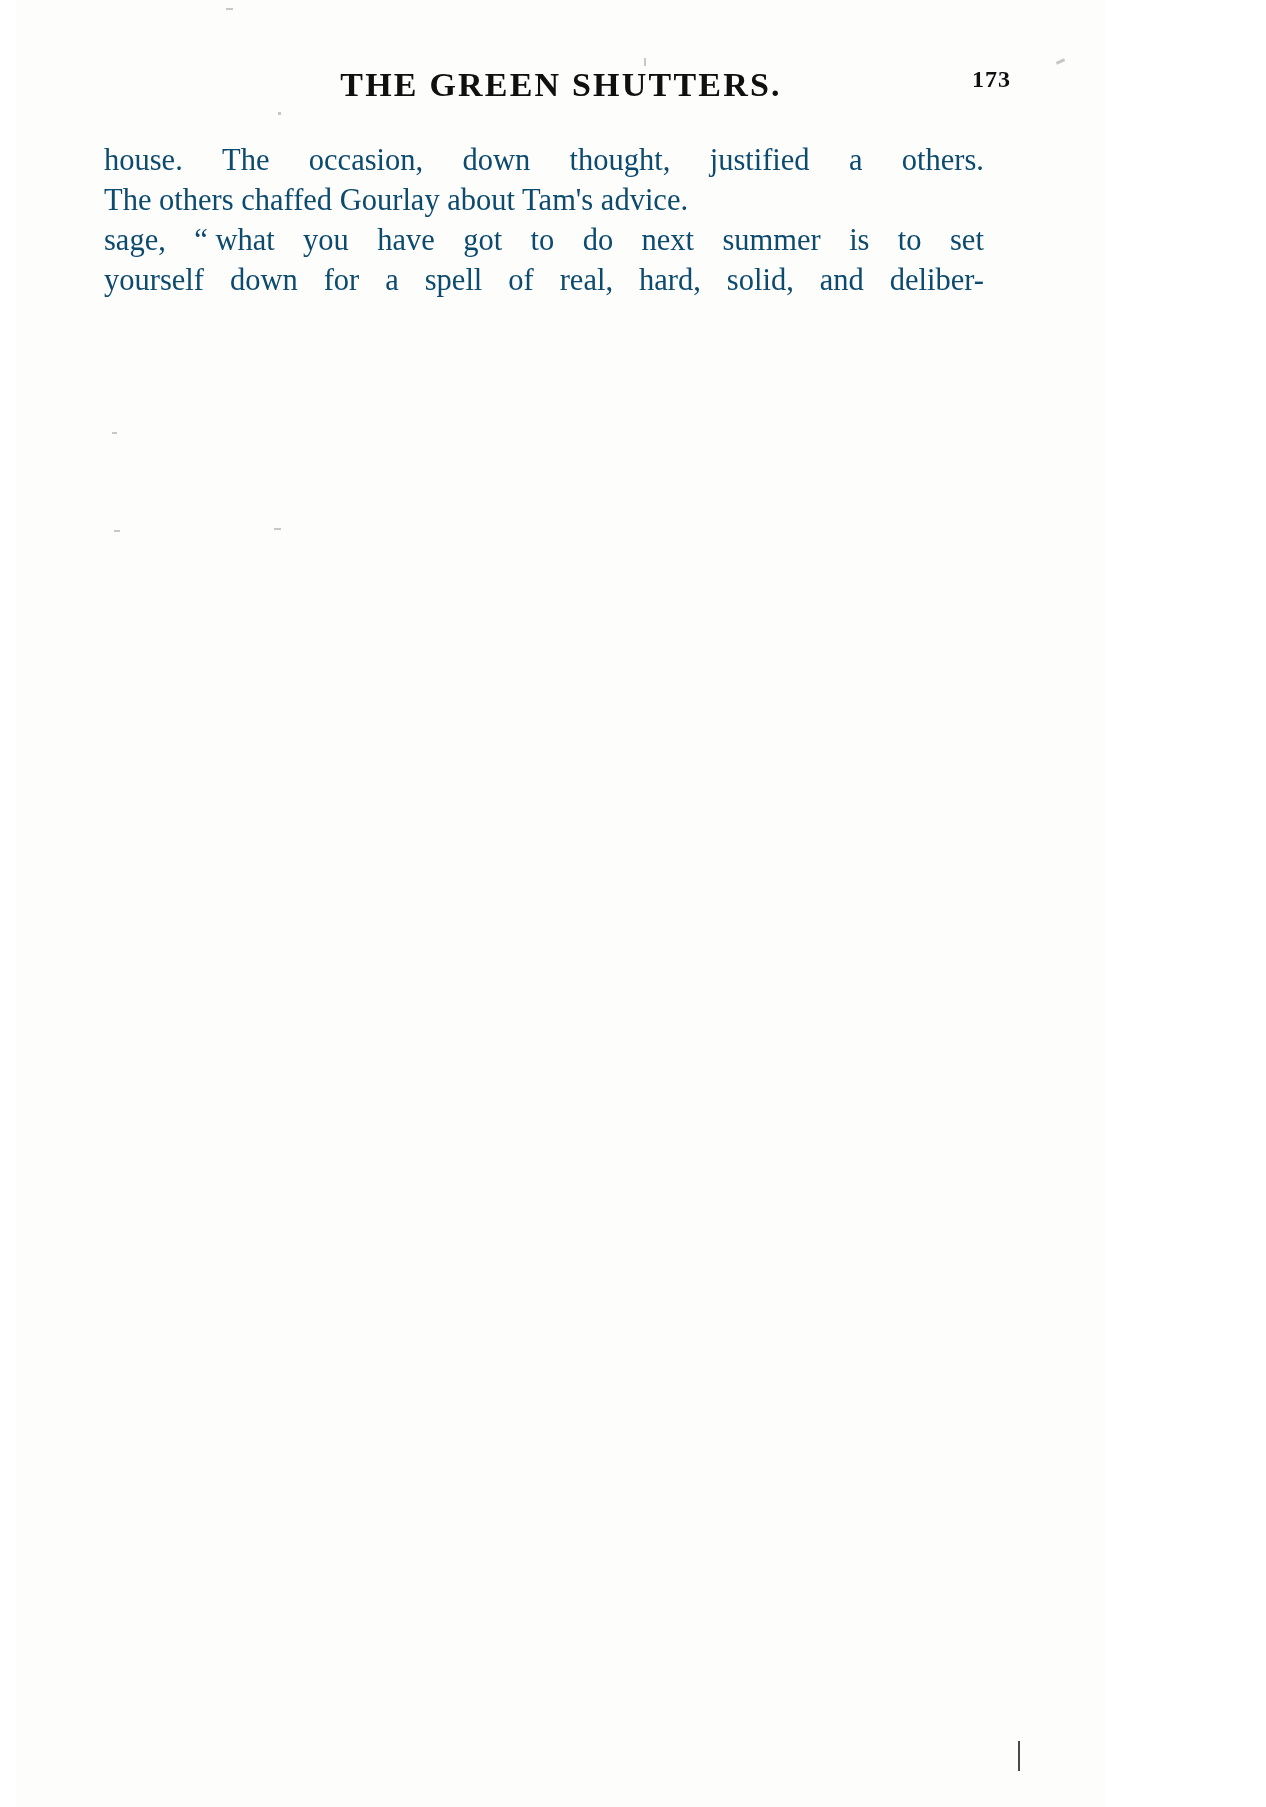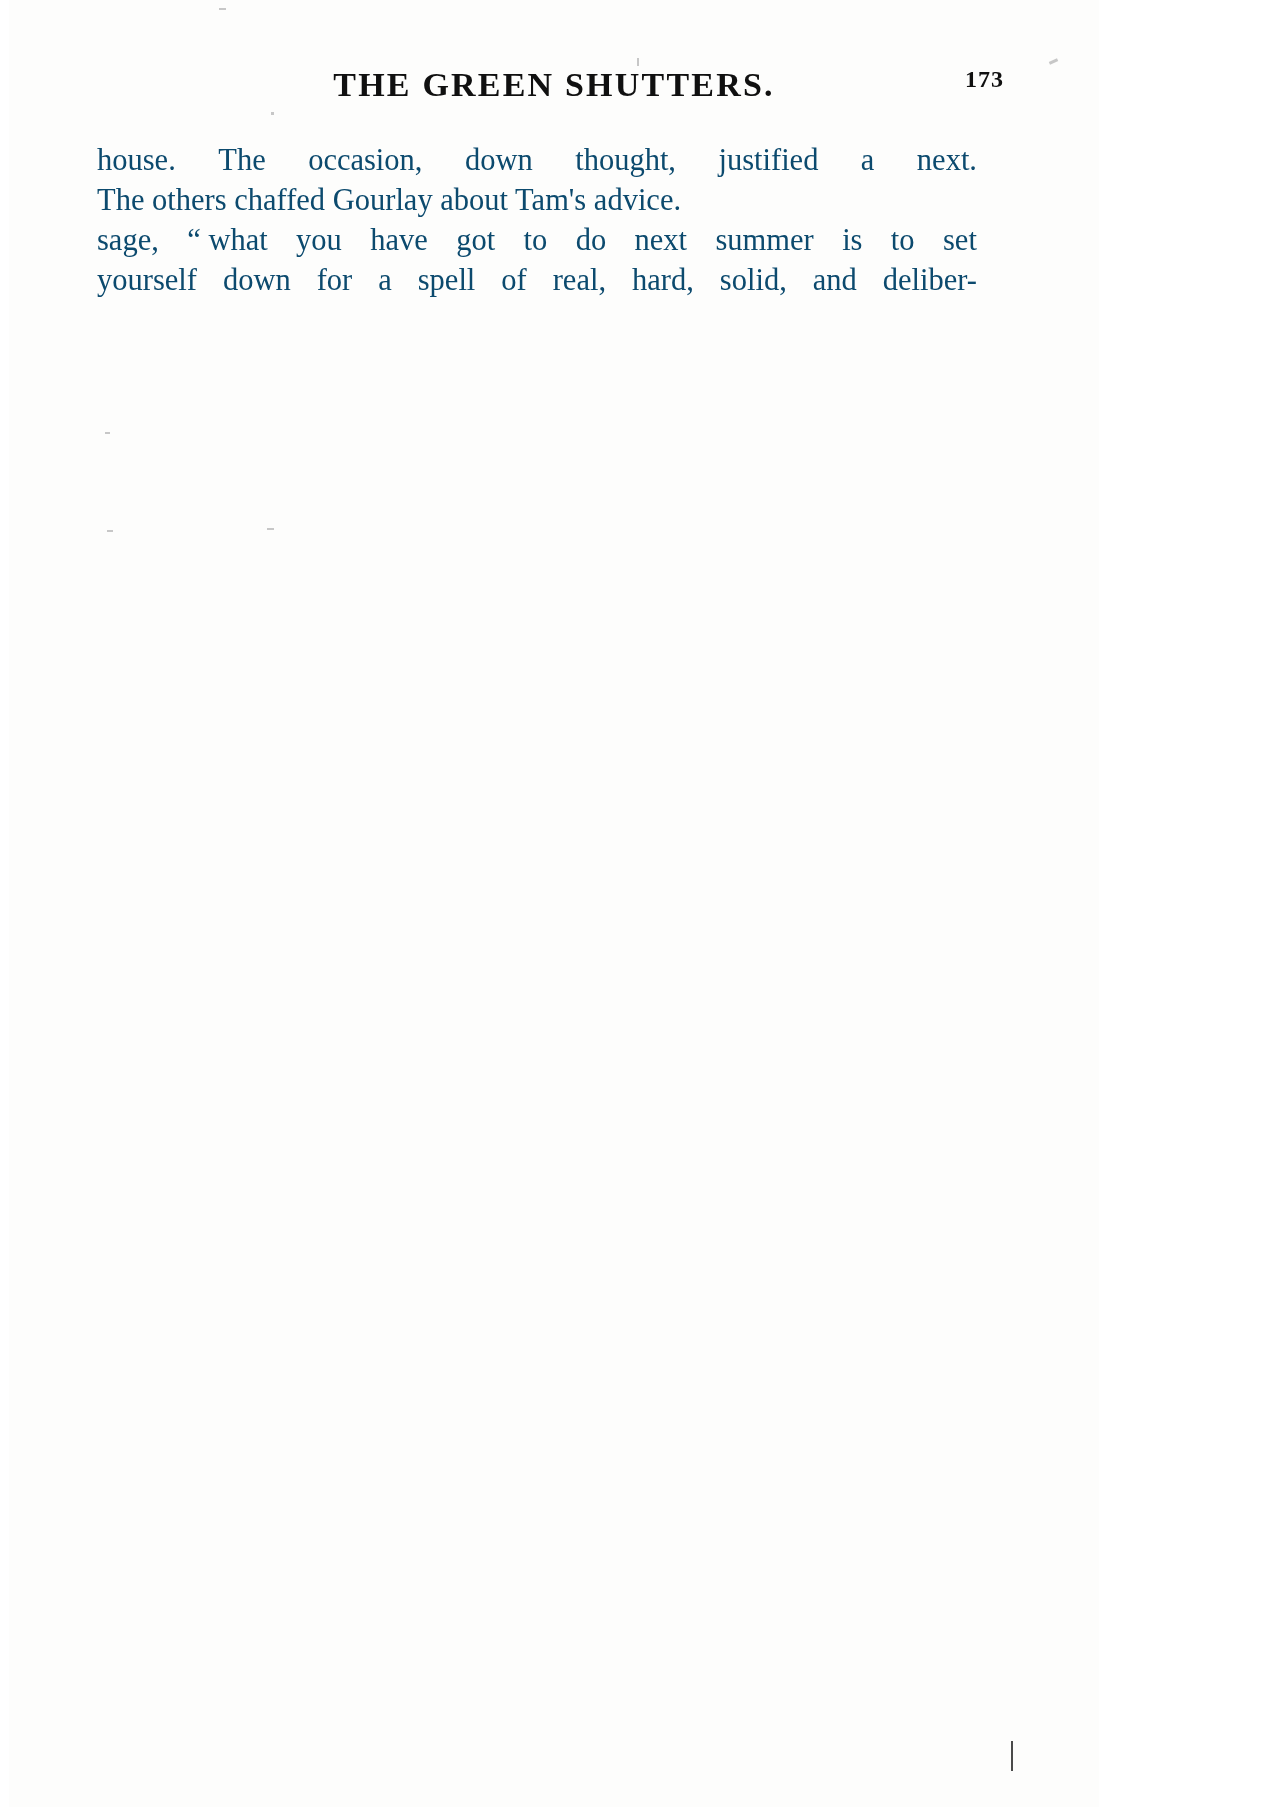--- a/index.html
+++ b/index.html
@@ -11,21 +11,21 @@
     width: 1266px;
     height: 1807px;
     position: relative;
     font-family: "Liberation Serif", serif;
     color: #111111;
     overflow: hidden;
   }
 
   .page {
     position: absolute;
-    top: 0; left: 9px;
+    top: 0; left: 16px;
     width: 1090px;
     height: 1807px;
     background: #fdfdfc;
   }
 
   
   .speck {
     position: absolute;
     background: #9a9a9a;
     opacity: 0.55;
@@ -127,21 +127,21 @@
 
     <p class="para">
       <span class="line just">
         <span>house.</span>
         <span>The</span>
         <span>occasion,</span>
         <span>down</span>
         <span>thought,</span>
         <span>justified</span>
         <span>a</span>
-        <span>next.</span>
+        <span>others.</span>
       </span>
       <span class="line">The others chaffed Gourlay about Tam's advice.</span>
     </p>
 
     <p class="para">
       <span class="line just">
         <span>sage,</span>
         <span>“ what</span>
         <span>you</span>
         <span>have</span>

